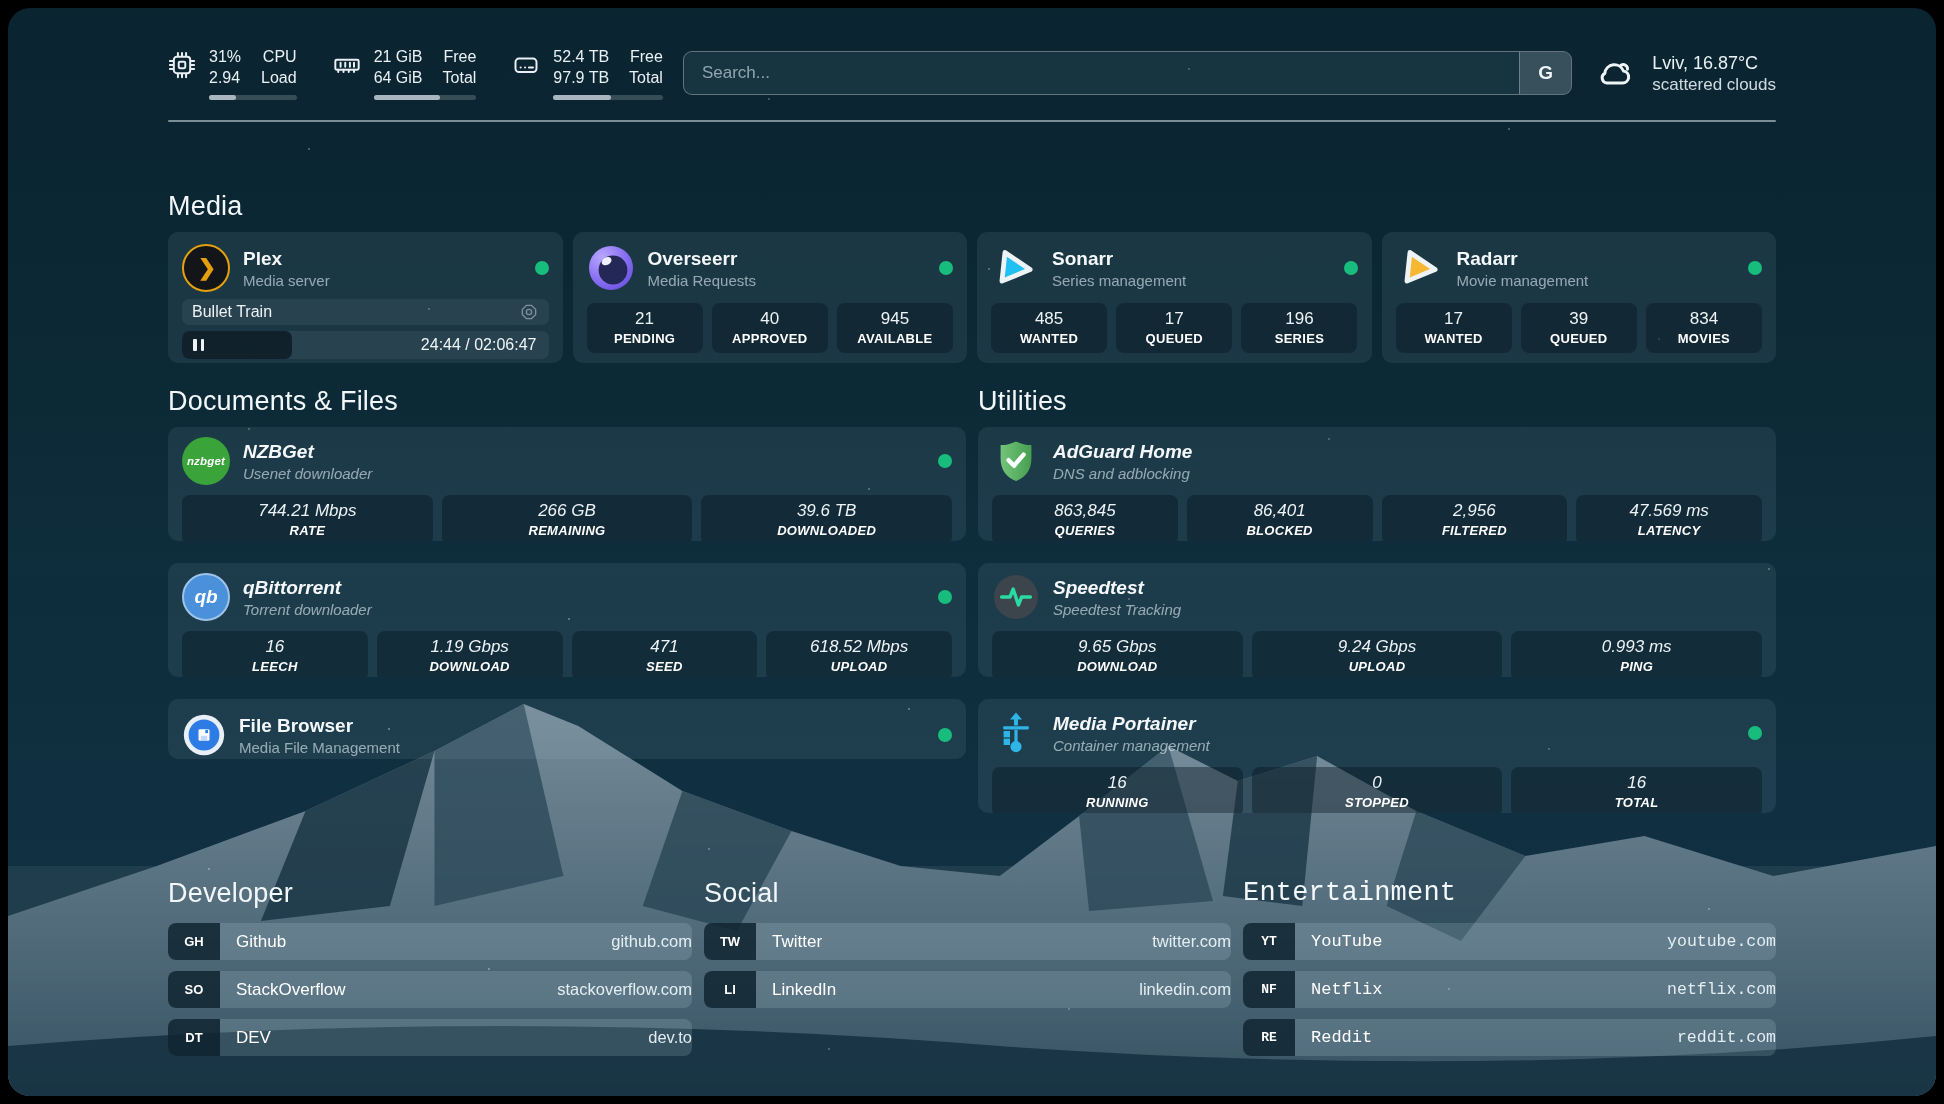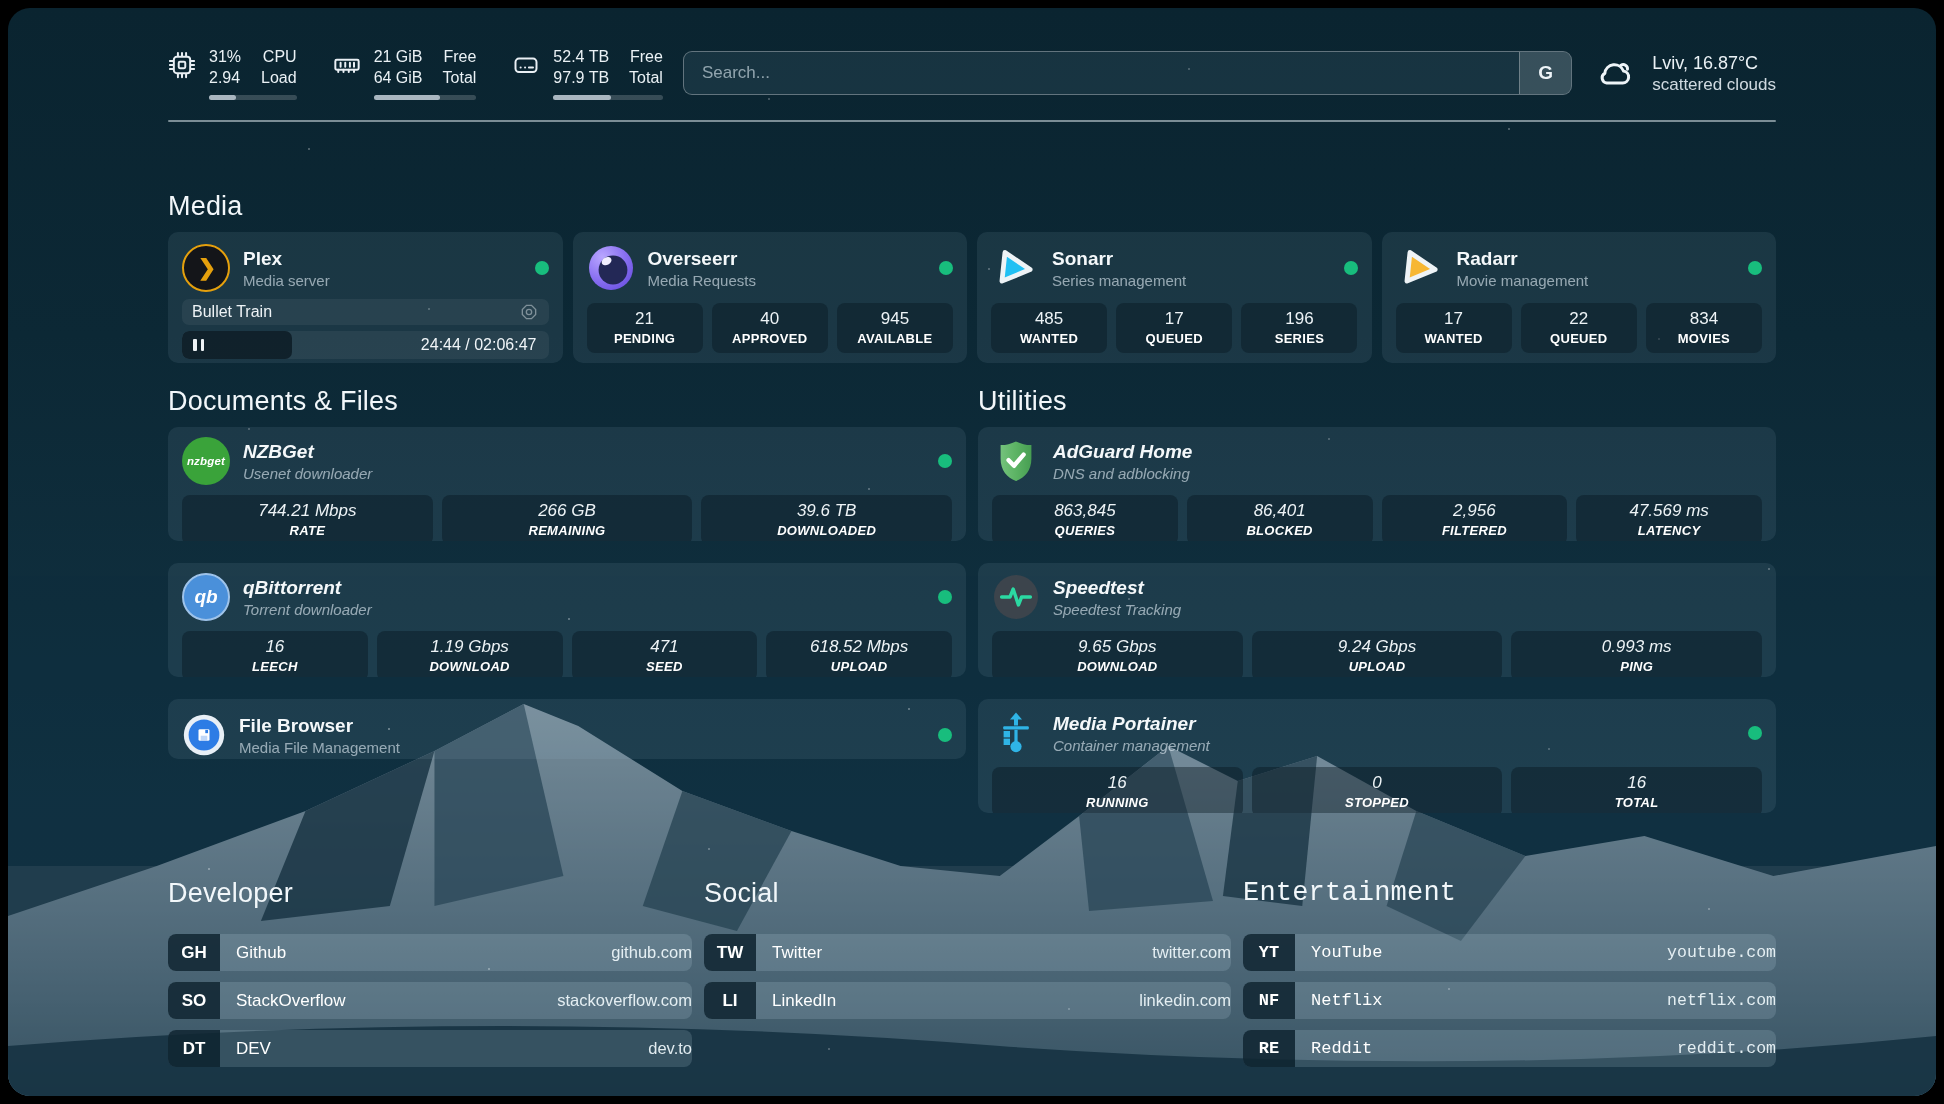--- a/index.html
+++ b/index.html
@@ -101,25 +101,25 @@
   .col{flex:1;min-width:0;}
   .col .card{margin-bottom:22px;}
   .col .card:last-child{margin-bottom:0;}
 
   
   .bookmarks{display:flex;gap:12px;margin-top:64px;}
   .bgroup{min-width:0;}
   .bg-dev{width:524px;flex:none;}
   .bg-soc{width:527px;flex:none;}
   .bg-ent{flex:1;font-family:Liberation Mono, monospace;}
-  .bgroup h2.sec{margin-bottom:25px;}
+  .bgroup h2.sec{margin-bottom:14px;}
   .bm-list{display:flex;flex-direction:column;gap:11px;}
   .bm-row{display:flex;align-items:stretch;height:37px;border-radius:8px;overflow:hidden;
     background:rgba(205,230,242,.16);cursor:pointer;}
-  .bm-abbr{width:52px;flex:none;background:rgba(10,31,43,.82);color:#fff;font-size:17px;font-weight:600;
+  .bm-abbr{width:52px;flex:none;background:rgba(10,31,43,.82);color:#fff;font-size:13px;font-weight:600;
     display:flex;align-items:center;justify-content:center;}
   .bm-name{display:flex;align-items:center;padding-left:16px;font-size:17px;color:#fff;}
   .bm-url{margin-left:auto;display:flex;align-items:center;font-size:16.5px;
     color:rgba(240,248,252,.92);}
 </style>
 </head>
 <body>
 
 <div class="screen">
 
@@ -361,21 +361,21 @@
               <div class="subttl">Movie management</div>
             </div>
             <span class="dot"></span>
           </div>
           <div class="stats c3">
             <div class="statbox">
               <div class="v">17</div>
                 <div class="l">WANTED</div>
               </div>
             <div class="statbox">
-              <div class="v">22</div>
+              <div class="v">39</div>
                 <div class="l">QUEUED</div>
               </div>
             <div class="statbox">
               <div class="v">834</div>
                 <div class="l">MOVIES</div>
               </div>
           </div>
         </div>
       </div>
     </section>

